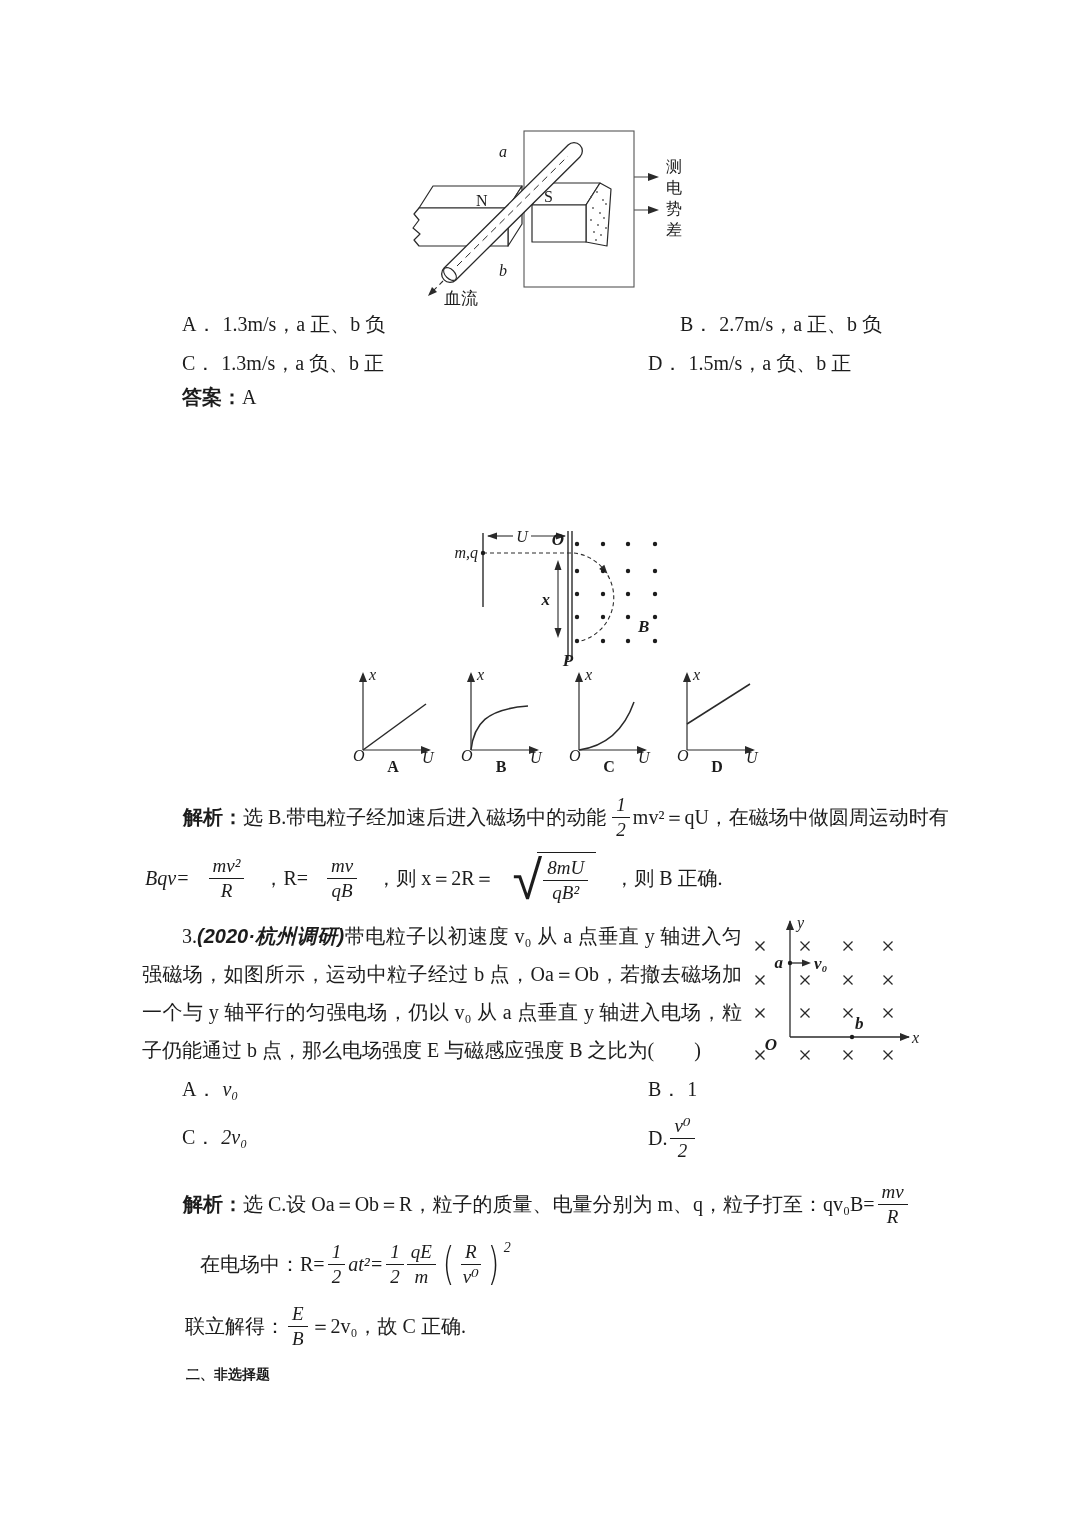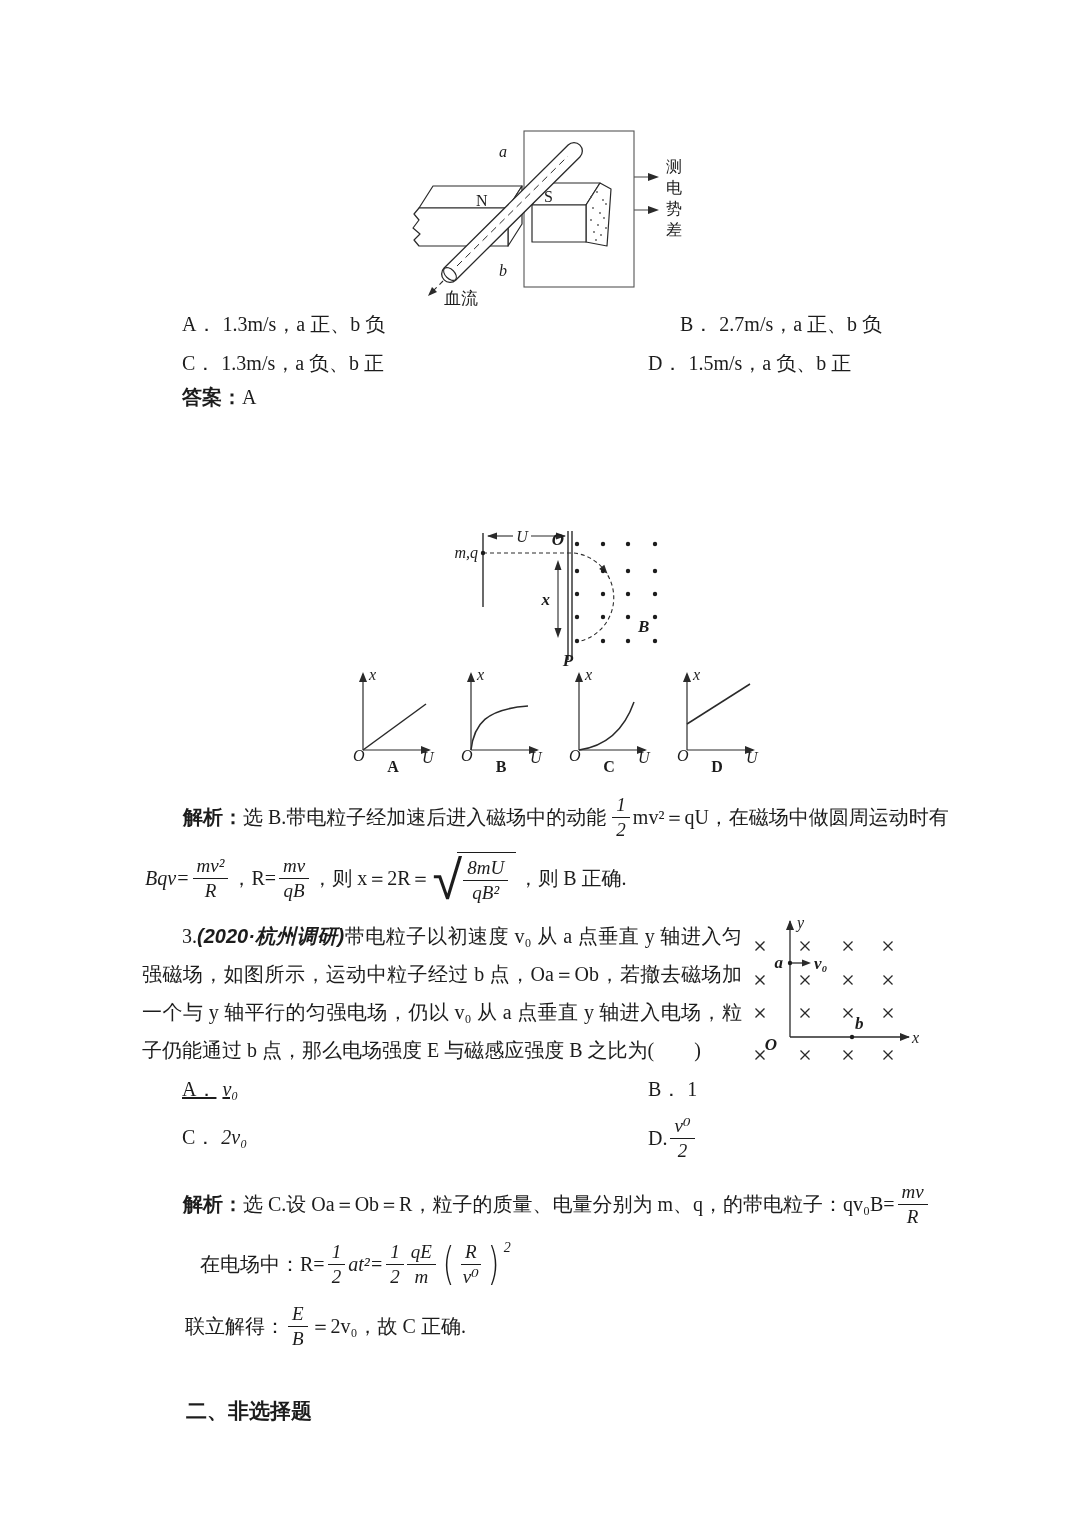--- a/index.html
+++ b/index.html
@@ -23,21 +23,21 @@
   .frac .fd { padding-top: 1px; display: block; }
   .sqrt { display: inline-flex; align-items: center; margin: 0 2px; }
   .sqrt-sign { font-family: "DejaVu Sans", sans-serif; font-size: 54px; font-weight: 300;
                line-height: 1; transform: translateY(3px); margin-right: -5px; }
   .sqrt-body { border-top: 1.6px solid #1c1c1c; padding: 3px 5px 0 3px; }
   .bigp { font-family: "DejaVu Sans", sans-serif; font-size: 44px; font-weight: 200;
           line-height: 0; margin: 0 1px; transform: scaleX(0.7); }
   .sup2 { font-style: italic; font-size: 14px; margin-left: 1px; display: inline-block;
           transform: translateY(-16px); }
   .opt .k { margin-right: 6px; }
-  .heading { font-size: 21px; margin-top: 31px; }
+  .heading { font-size: 14px; }
   svg text { fill: #1c1c1c; }
   .ft  { font-family: "Liberation Serif", "DejaVu Serif", serif; font-style: italic; font-size: 16px; }
   .ftb { font-family: "Liberation Serif", "DejaVu Serif", serif; font-style: italic;
          font-weight: 700; font-size: 17px; }
   .fcn { font-family: "Liberation Serif", "DejaVu Serif", serif; font-size: 16px; }
   .flet { font-family: "Liberation Serif", "DejaVu Serif", serif; font-weight: 700; font-size: 16px; }
   .graph-row { display: flex; gap: 8px; }
 </style>
 </head>
 <body>
@@ -245,21 +245,21 @@
 
   <div class="abs mrow" style="left:183px; top:791px; height:52px;">
     <span class="blabel">解析：</span>
     <span>选 B.带电粒子经加速后进入磁场中的动能</span>
     <span class="frac" style="margin-left:6px;">
       <span class="fn">1</span>
         <span class="fd">2</span>
     </span>
     <span>mv²＝qU，在磁场中做圆周运动时有</span>
   </div>
-  <div class="abs mrow" style="left:145px; top:846px; height:64px;">
+  <div class="abs mrow" style="left:145px; top:846px; height:64px;gap:16px;">
     <span class="mi">Bqv=</span>
     <span class="frac">
       <span class="fn">mv²</span>
         <span class="fd">R</span>
     </span>
     <span>，R=</span>
     <span class="frac">
       <span class="fn">mv</span>
         <span class="fd">qB</span>
     </span>
@@ -318,40 +318,40 @@
     <text class="ft" x="167" y="137">x</text>
     <circle cx="45" cy="57" r="2.2" fill="#1c1c1c"></circle>
     <text class="ftb" x="38" y="62" text-anchor="end">a</text>
     <line x1="47" y1="57" x2="62" y2="57" stroke="#2a2a2a" stroke-width="1.3"></line>
     <polygon points="66,57 57,53.5 57,60.5" fill="#2a2a2a"></polygon>
     <text class="ftb" x="69" y="63">v₀</text>
     <circle cx="107" cy="131" r="2.2" fill="#1c1c1c"></circle>
     <text class="ftb" x="110" y="123">b</text>
   </svg>
 
-  <div class="abs opt" style="left:182px; top:1076px;text-decoration:underline;">
+  <div class="abs opt" style="left:182px; top:1076px;">
     <span class="k">A．</span><span class="mi">v₀</span>
   </div>
   <div class="abs opt" style="left:648px; top:1076px;">
     <span class="k">B．</span><span>1</span>
   </div>
   <div class="abs opt" style="left:182px; top:1124px;">
     <span class="k">C．</span><span class="mi">2v₀</span>
   </div>
   <div class="abs mrow" style="left:648px; top:1108px; height:60px;">
     <span>D.</span>
     <span class="frac">
       <span class="fn">v⁰</span>
         <span class="fd">2</span>
     </span>
   </div>
 
   <div class="abs mrow" style="left:183px; top:1178px; height:52px;">
     <span class="blabel">解析：</span>
-    <span>选 C.设 Oa＝Ob＝R，粒子的质量、电量分别为 m、q，的带电粒子：qv₀B=</span>
+    <span>选 C.设 Oa＝Ob＝R，粒子的质量、电量分别为 m、q，粒子打至：qv₀B=</span>
     <span class="frac">
       <span class="fn">mv</span>
         <span class="fd">R</span>
     </span>
   </div>
   <div class="abs mrow" style="left:200px; top:1234px; height:60px;">
     <span>在电场中：R=</span>
     <span class="frac">
       <span class="fn">1</span>
         <span class="fd">2</span>

